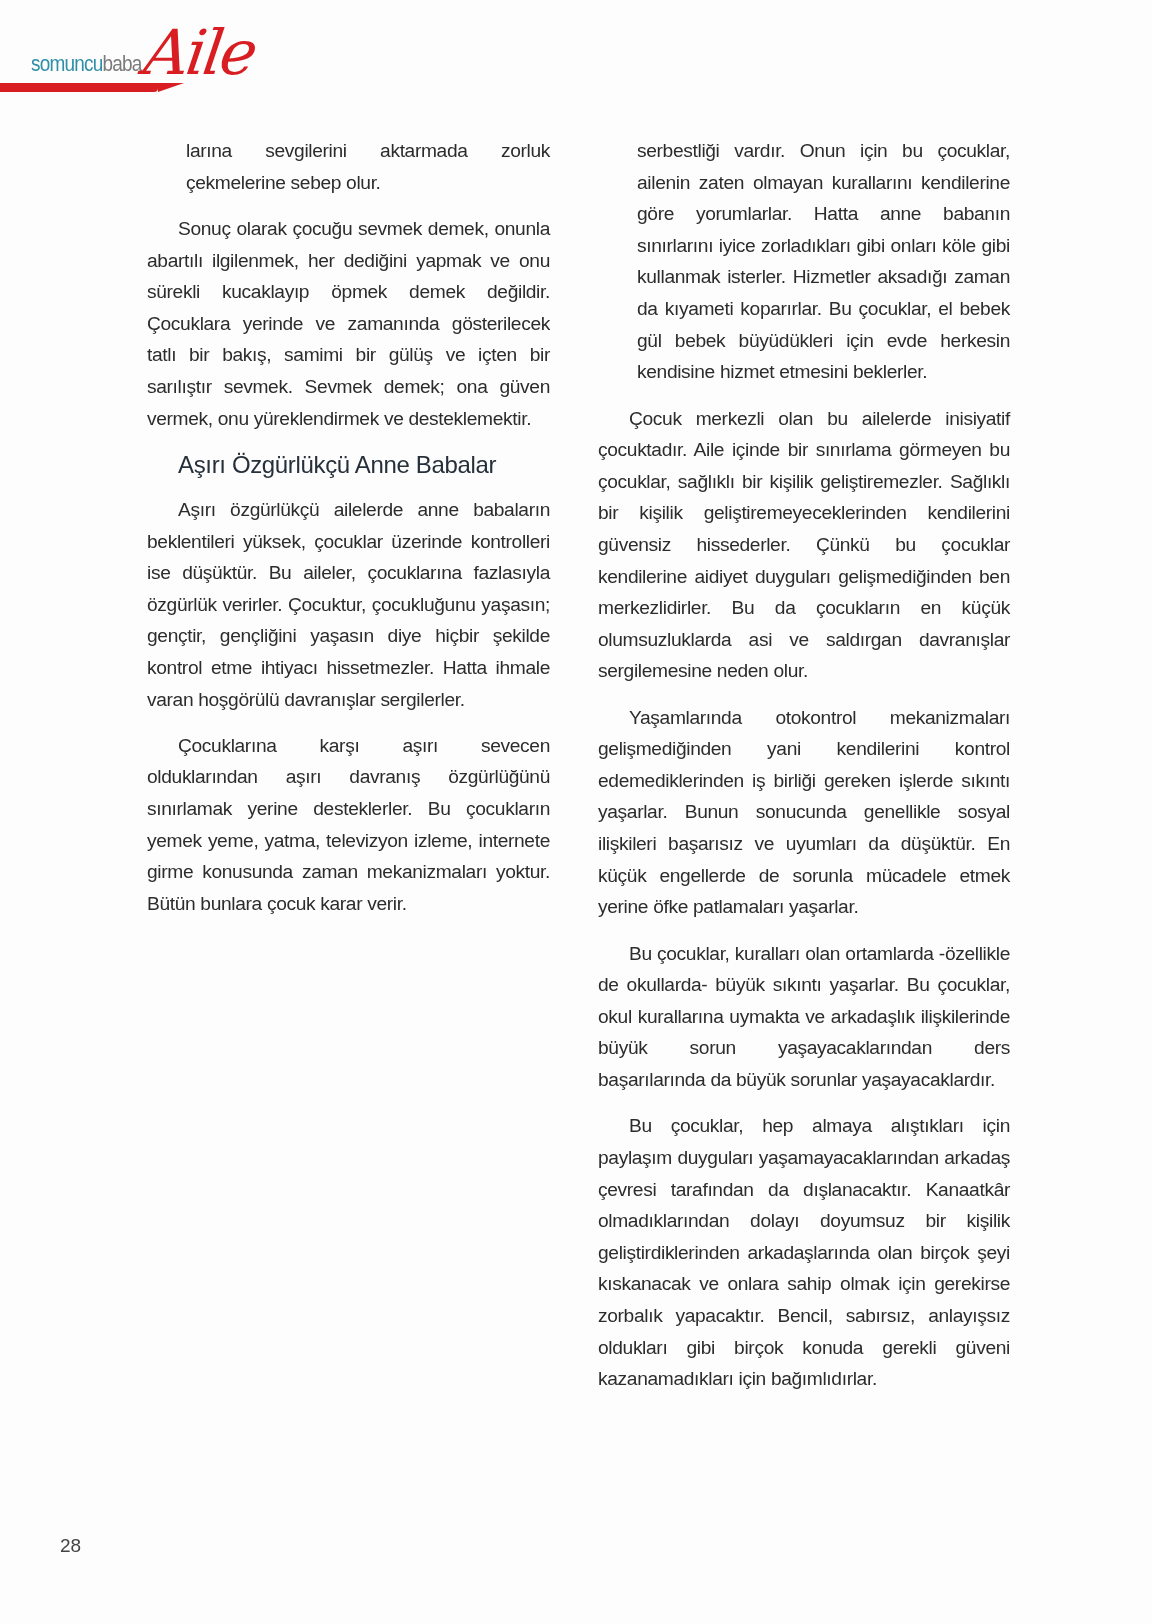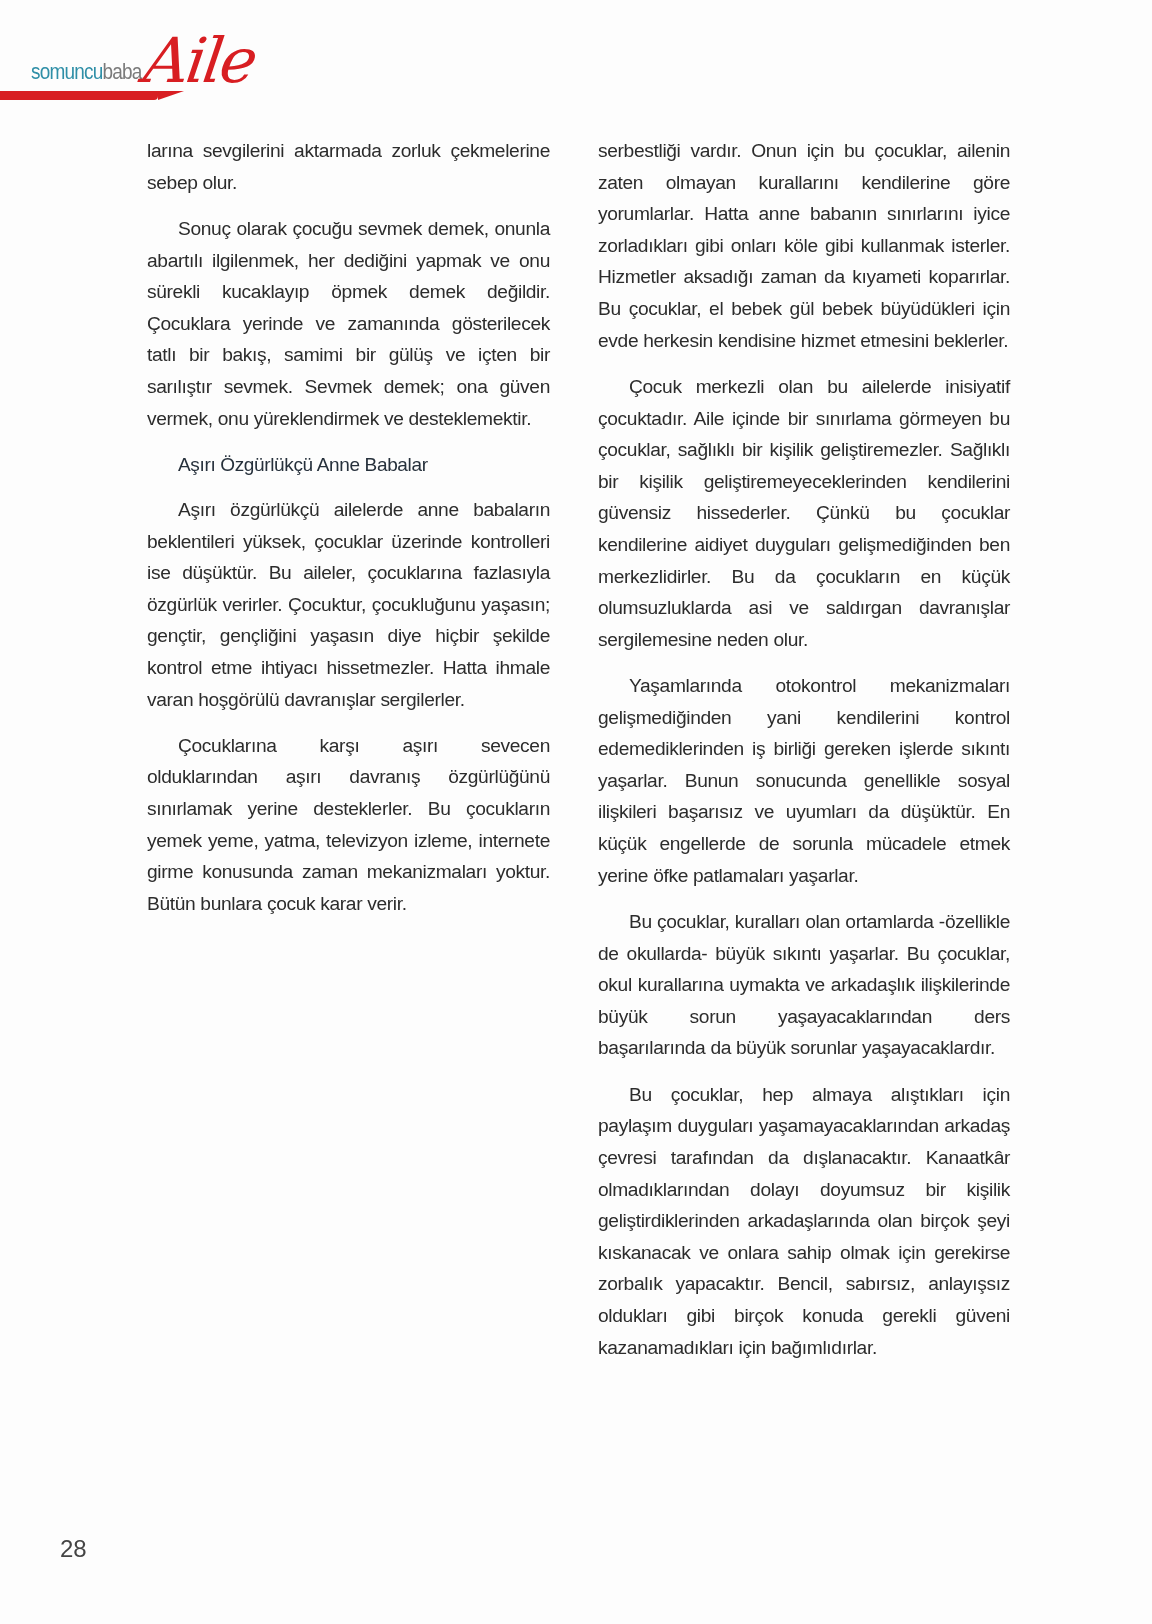--- a/index.html
+++ b/index.html
@@ -1,44 +1,44 @@
 <!DOCTYPE html>
 <html><head>
 <meta charset="utf-8">
 <style>
   html, body { margin: 0; padding: 0; background: #fdfdfd; }
   body { width: 1152px; height: 1624px; position: relative; overflow: hidden;
          font-family: "DejaVu Sans", sans-serif; color: #2b2b2b; }
 
   
-  .logo { position: absolute; left: 0; top: 36px; width: 260px; height: 70px; }
+  .logo { position: absolute; left: 0; top: 28px; width: 260px; height: 70px; }
   .logo-bar { position: absolute; left: 0; top: 55px; width: 158px; height: 9px;
               background: #d81e22; border-radius: 0 0 4px 0; }
   .logo-bar::after { content: ""; position: absolute; right: -26px; top: 0;
               border-top: 9px solid #d81e22; border-right: 26px solid transparent; }
   .logo-somuncu { position: absolute; left: 31px; top: 27px; font-size: 19px;
               letter-spacing: -0.8px; color: #2f8fa7; transform: scaleY(1.18);
               transform-origin: left bottom; font-family: "Liberation Sans", sans-serif; }
   .logo-somuncu .baba { color: #7b7b7b; }
   .logo-aile { position: absolute; left: 145px; top: -6px; font-family: "DejaVu Serif", serif;
               font-style: italic; font-size: 62px; color: #d81e22; letter-spacing: -3px;
               line-height: 1; transform: skewX(-8deg); }
 
   
   .col { position: absolute; top: 135px; width: 403px; font-size: 19.2px; line-height: 31.6px;
          text-align: justify; color: #2c2c2c; font-family: "Liberation Sans", sans-serif;
          letter-spacing: -0.35px; }
   .col-left { left: 147px; }
   .col-right { left: 598px; width: 412px; }
   .col p { margin: 0 0 14.8px 0; text-indent: 31px; }
-  .col p.cont { text-indent: 0; }
-  .col h3 { margin: 0 0 14px 0; padding-left: 31px; font-weight: normal; font-size: 19px;
+  .col p.cont { text-indent: 0; margin-left: 39px; }
+  .col h3 { margin: 0 0 14px 0; padding-left: 31px; font-weight: normal; font-size: 24px;
             color: #26303b; line-height: 31px; }
 
-  .page-number { position: absolute; left: 60px; top: 1535px; font-size: 24px; color: #444;
+  .page-number { position: absolute; left: 60px; top: 1535px; font-size: 19px; color: #444;
                  font-family: "Liberation Sans", sans-serif; }
 </style>
 </head>
 <body>
 
 <div class="logo">
   <div class="logo-bar"></div>
   <div class="logo-somuncu"><span>somuncu</span><span class="baba">baba</span></div>
   <div class="logo-aile">Aile</div>
 </div>

